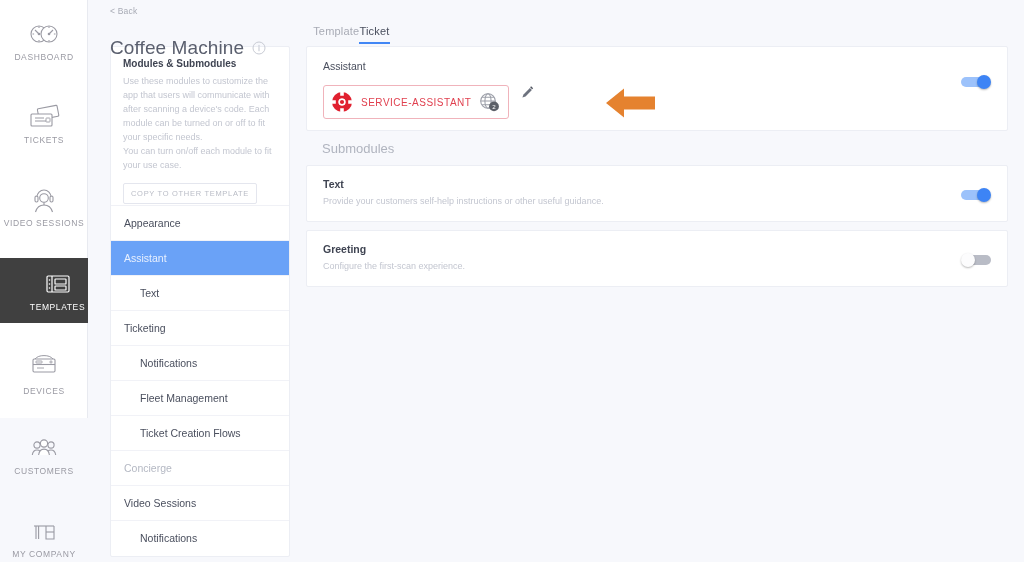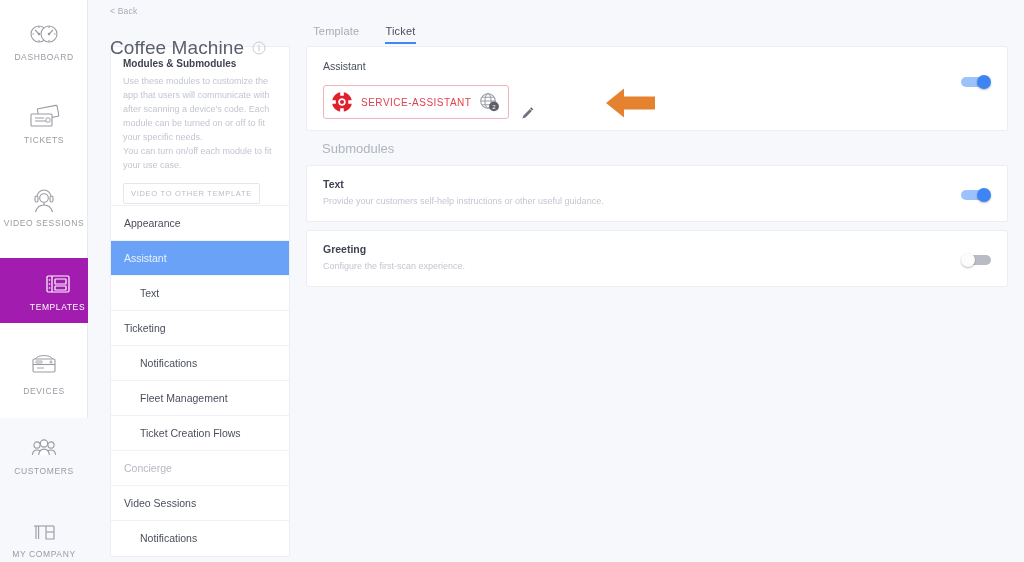--- a/index.html
+++ b/index.html
@@ -28,21 +28,21 @@
     position: absolute;
     left: 0;
   }
   .rail-item .ico { width: 40px; height: 28px; display: block; }
   .rail-item .ico svg { display: block; width: 40px; height: 28px; }
   .rail-label {
     font-size: 8.5px; letter-spacing: 0.6px;
     color: #9a9aa3; text-transform: uppercase;
     white-space: nowrap;
   }
-  .rail-item.active { background: #a21caf; padding-left: 27px; }
+  .rail-item.active { background: #404040; padding-left: 27px; }
   .rail-item.active .rail-label { color: #ffffff; }
 
   
   .main {
     flex: 1 1 auto; height: 562px;
     background: #f7f8fc;
     position: relative;
   }
 
   
@@ -58,21 +58,21 @@
     margin-bottom: 1px; cursor: pointer;
     letter-spacing: .2px;
   }
   .titlerow { display: flex; align-items: center; gap: 8px; }
   .pagetitle {
     font-size: 19px; color: #5a5f6e; font-weight: 400;
     letter-spacing: .1px; white-space: nowrap;
   }
   .info-ico { width: 14px; height: 14px; display: block; cursor: pointer; }
   .tabs {
-    display: flex; gap: 26px;
+    display: flex; 
     margin-left: 47px; padding-top: 19px;
   }
   .tab {
     font-size: 11px; color: #a8abb5;
     padding-bottom: 5px; cursor: pointer;
     letter-spacing: .2px;
   }
   .tab.active {
     color: #4a4f5e;
     border-bottom: 2px solid #4287f5;
@@ -131,21 +131,21 @@
     background: #ffffff;
     border: 1px solid #eceef4;
     border-radius: 2px;
     position: relative;
   }
   .card + .card { margin-top: 8px; }
   .card-assistant { height: 85px; padding: 13px 16px 0 16px; }
   .card-label { font-size: 10.5px; color: #4a4f5e; }
   .assistant-row {
     margin-top: 13px;
-    display: flex; align-items: flex-end; gap: 10px;
+    display: flex; align-items: flex-start; gap: 10px;
   }
   .chip {
     display: flex; align-items: center; gap: 8px;
     border: 1px solid #f0b3bb;
     border-radius: 3px;
     background: #fff;
     padding: 5px 9px 5px 7px;
     cursor: pointer;
   }
   .chip-text {
@@ -341,21 +341,21 @@
             <div class="panel-title">Modules &amp; Submodules</div>
             <div class="panel-desc">
               <p>Use these modules to customize the</p>
               <p>app that users will communicate with</p>
               <p>after scanning a device's code. Each</p>
               <p>module can be turned on or off to fit</p>
               <p>your specific needs.</p>
               <p>You can turn on/off each module to fit</p>
               <p>your use case.</p>
             </div>
-            <button class="copybtn">VIDEO TO OTHER TEMPLATE</button>
+            <button class="copybtn">COPY TO OTHER TEMPLATE</button>
           </div>
 
           <div class="navlist">
             <div class="navrow lvl0">Appearance</div>
             <div class="navrow lvl0 sel">Assistant</div>
             <div class="navrow lvl1">Text</div>
             <div class="navrow lvl0">Ticketing</div>
             <div class="navrow lvl1">Notifications</div>
             <div class="navrow lvl1">Fleet Management</div>
             <div class="navrow lvl1">Ticket Creation Flows</div>

